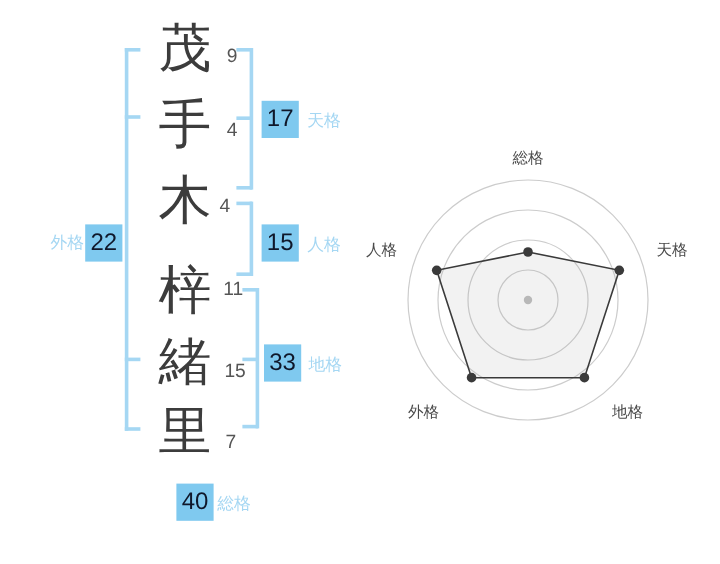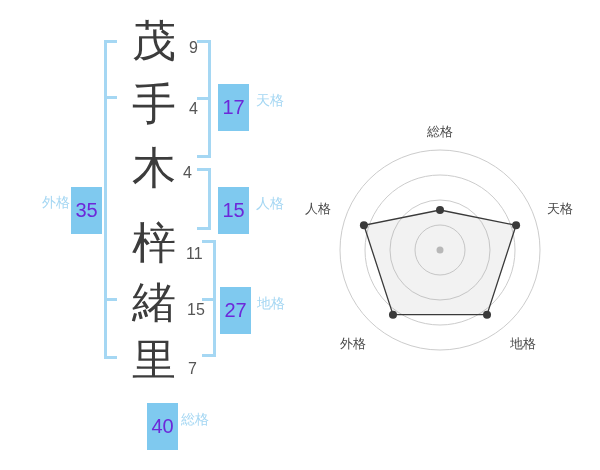--- a/index.html
+++ b/index.html
@@ -10,22 +10,22 @@
   .kanji {
     position:absolute; left:130px; width:48px; text-align:center;
     font-size:44px; line-height:46px; color:var(--text-dark,#3c3c3c);
   }
   .strokes {
     position:absolute; font-size:16px; line-height:16px; color:var(--text-gray,#555);
   }
   .vline { position:absolute; width:3px; background:var(--accent-blue-light,#a5d7f3); }
   .tick  { position:absolute; width:13px; height:3px; background:var(--accent-blue-light,#a5d7f3); }
   .badge {
-    position:absolute; width:31px; height:47px; background:var(--accent-blue,#7fc9ef);
-    color:#6d28d9; font-size:20px; display:flex; align-items:center; justify-content:center;
+    position:absolute; width:31px; height:31px; background:var(--accent-blue,#7fc9ef);
+    color:#0f172a; font-size:20px; display:flex; align-items:center; justify-content:center;
   }
   .kaku-label {
     position:absolute; font-size:14px; line-height:16px; color:var(--accent-blue-light,#a5d7f3);
   }
   .radar { position:absolute; left:300px; top:110px; }
 </style>
 </head>
 <body>
 
 <div class="canvas">
@@ -33,21 +33,21 @@
   <div class="kanji" style="top:18px">茂</div>
   <div class="kanji" style="top:81px">手</div>
   <div class="kanji" style="top:145px">木</div>
   <div class="kanji" style="top:220px">梓</div>
   <div class="kanji" style="top:279px">緒</div>
   <div class="kanji" style="top:337px">里</div>
 
   <div class="strokes" style="left:189px;top:40px">9</div>
   <div class="strokes" style="left:189px;top:101px">4</div>
   <div class="strokes" style="left:183px;top:165px">4</div>
-  <div class="strokes" style="left:186px;top:246px">11</div>
+  <div class="strokes" style="left:186px;top:234px">11</div>
   <div class="strokes" style="left:187px;top:302px">15</div>
   <div class="strokes" style="left:188px;top:361px">7</div>
 
   <div>
     <div class="vline" style="left:104px;top:40px;height:319px"></div>
     <div class="tick" style="left:104px;top:40px"></div>
     <div class="tick" style="left:104px;top:96px"></div>
     <div class="tick" style="left:104px;top:298px"></div>
     <div class="tick" style="left:104px;top:356px"></div>
   </div>
@@ -71,25 +71,25 @@
     <div class="tick" style="left:202px;top:298px"></div>
     <div class="tick" style="left:202px;top:354px"></div>
   </div>
 
   <div class="badge" style="left:218px;top:84px">17</div>
   <div class="kaku-label" style="left:256px;top:92px">天格</div>
 
   <div class="badge" style="left:218px;top:187px">15</div>
   <div class="kaku-label" style="left:256px;top:195px">人格</div>
 
-  <div class="badge" style="left:220px;top:287px">27</div>
+  <div class="badge" style="left:220px;top:287px">33</div>
   <div class="kaku-label" style="left:257px;top:295px">地格</div>
 
   <div class="kaku-label" style="left:42px;top:194px">外格</div>
-  <div class="badge" style="left:71px;top:187px">35</div>
+  <div class="badge" style="left:71px;top:187px">22</div>
 
   <div class="badge" style="left:147px;top:403px">40</div>
   <div class="kaku-label" style="left:181px;top:411px">総格</div>
 
   <svg class="radar" width="290" height="260" viewBox="0 0 290 260">
       <circle cx="140" cy="140" r="25" fill="none" stroke="#cccccc" stroke-width="1"></circle>
       <circle cx="140" cy="140" r="50" fill="none" stroke="#cccccc" stroke-width="1"></circle>
       <circle cx="140" cy="140" r="75" fill="none" stroke="#cccccc" stroke-width="1"></circle>
       <circle cx="140" cy="140" r="100" fill="none" stroke="#cccccc" stroke-width="1"></circle>
       <polygon points="140,100 216.0845213036123,115.2786404500042 187.02282018339787,204.72135954999578 92.97717981660216,204.72135954999578 63.91547869638772,115.27864045000419" fill="rgba(160,160,160,0.14)" stroke="#3a3a3a" stroke-width="1.3"></polygon>

